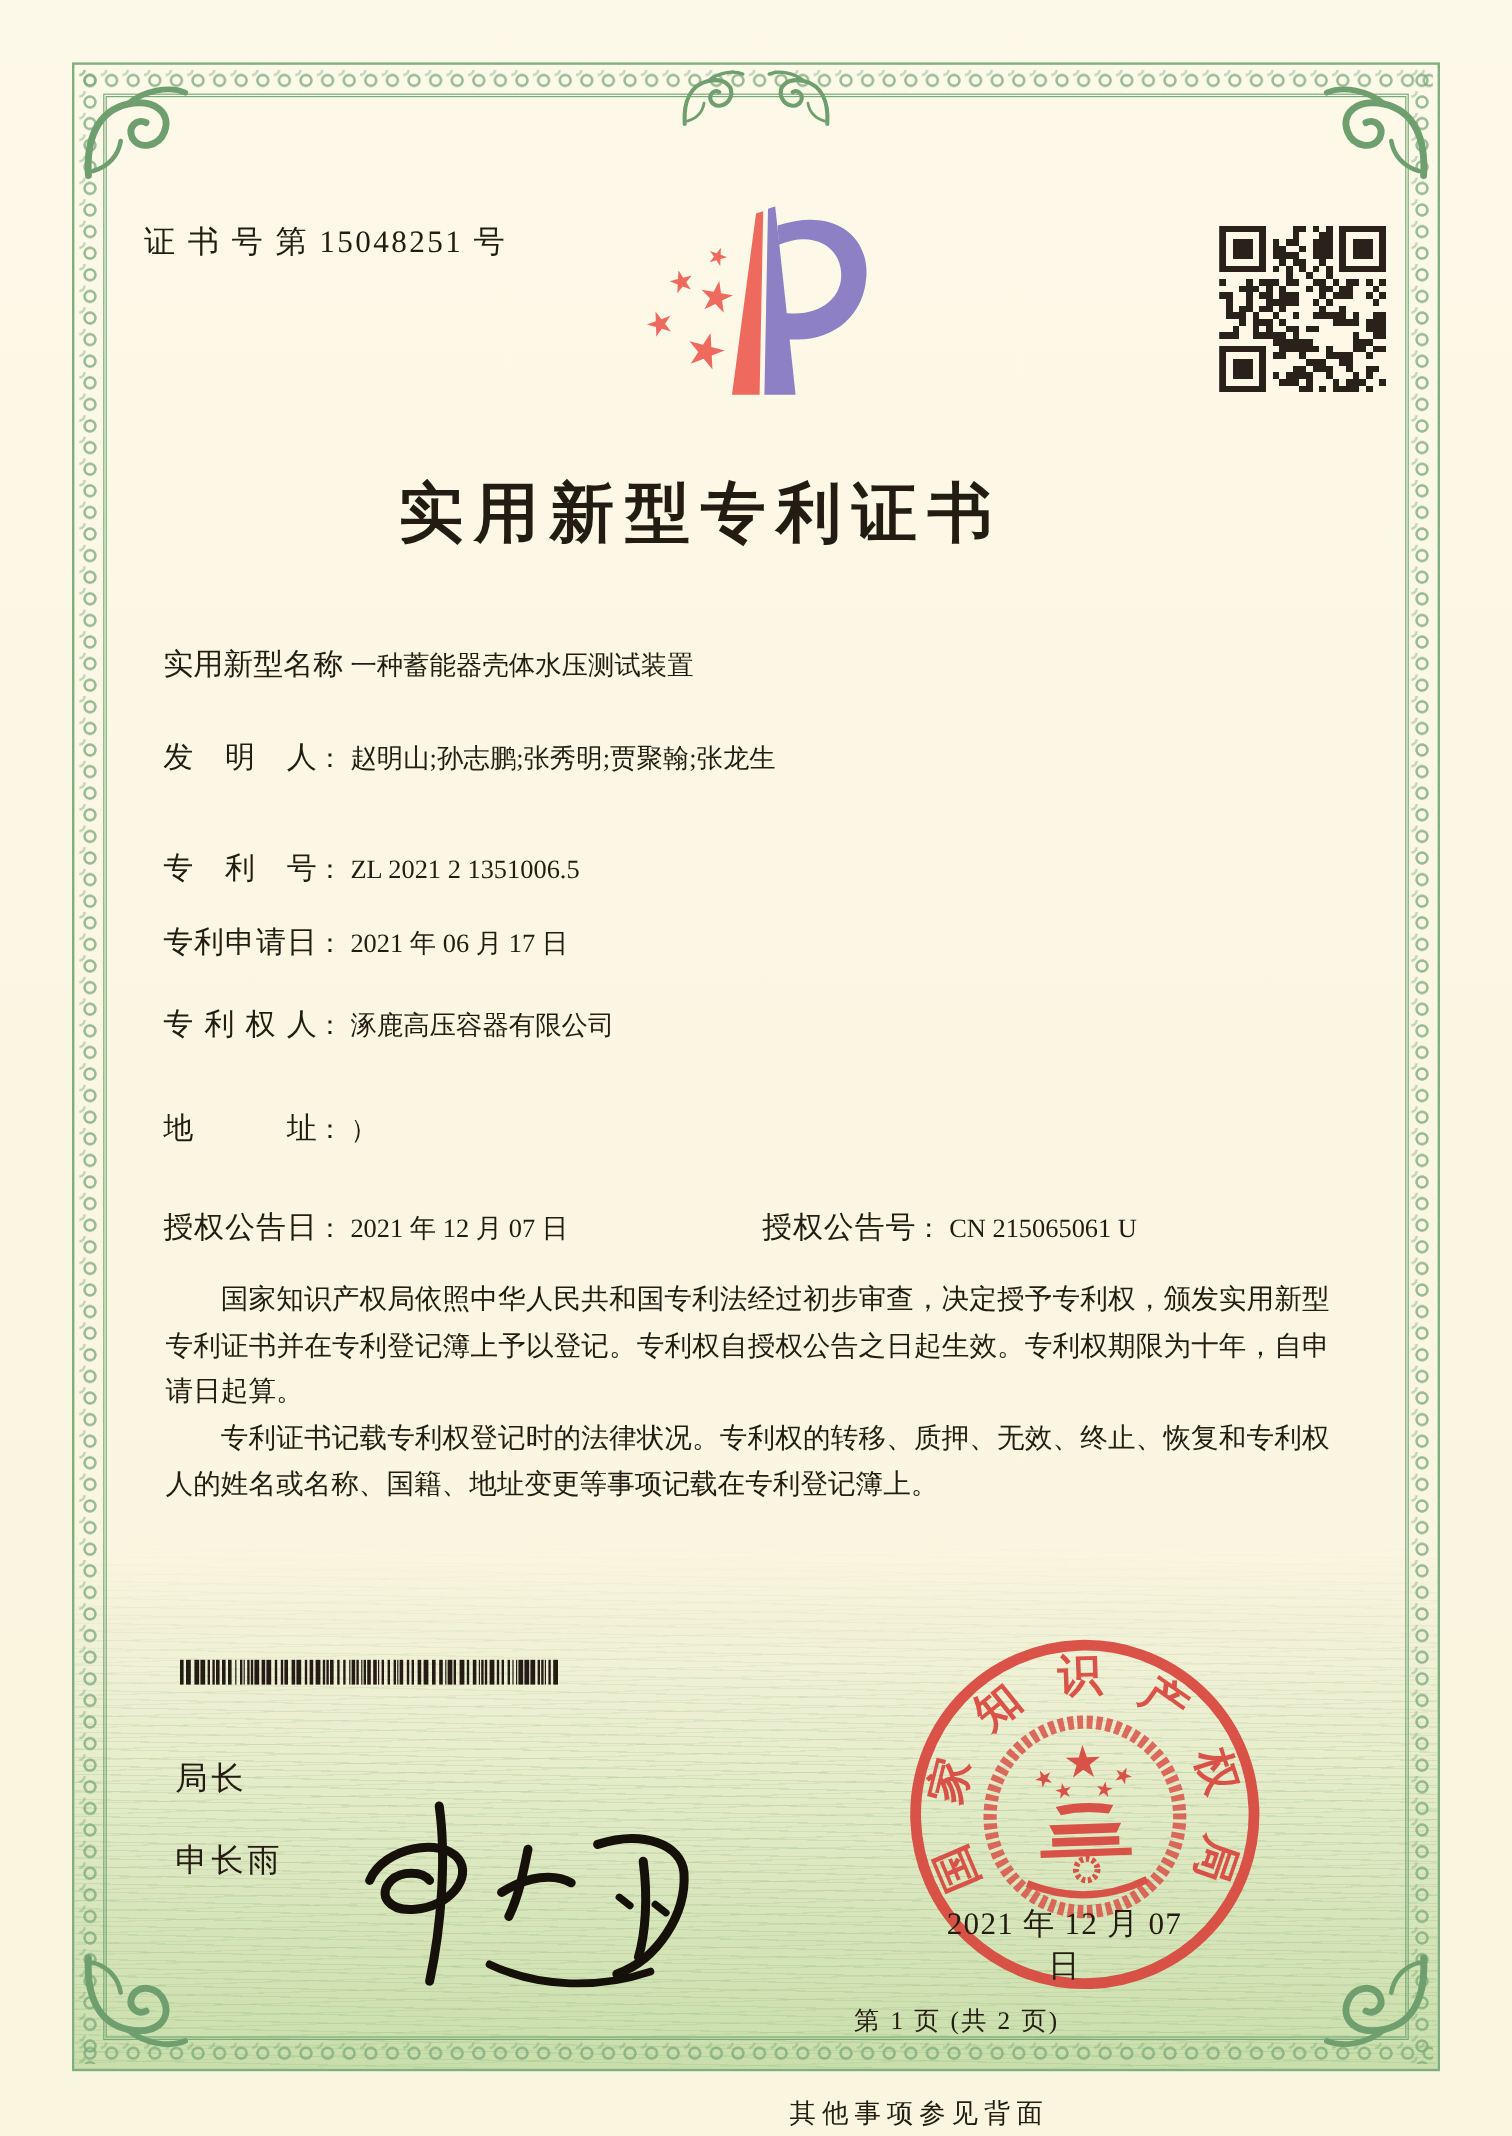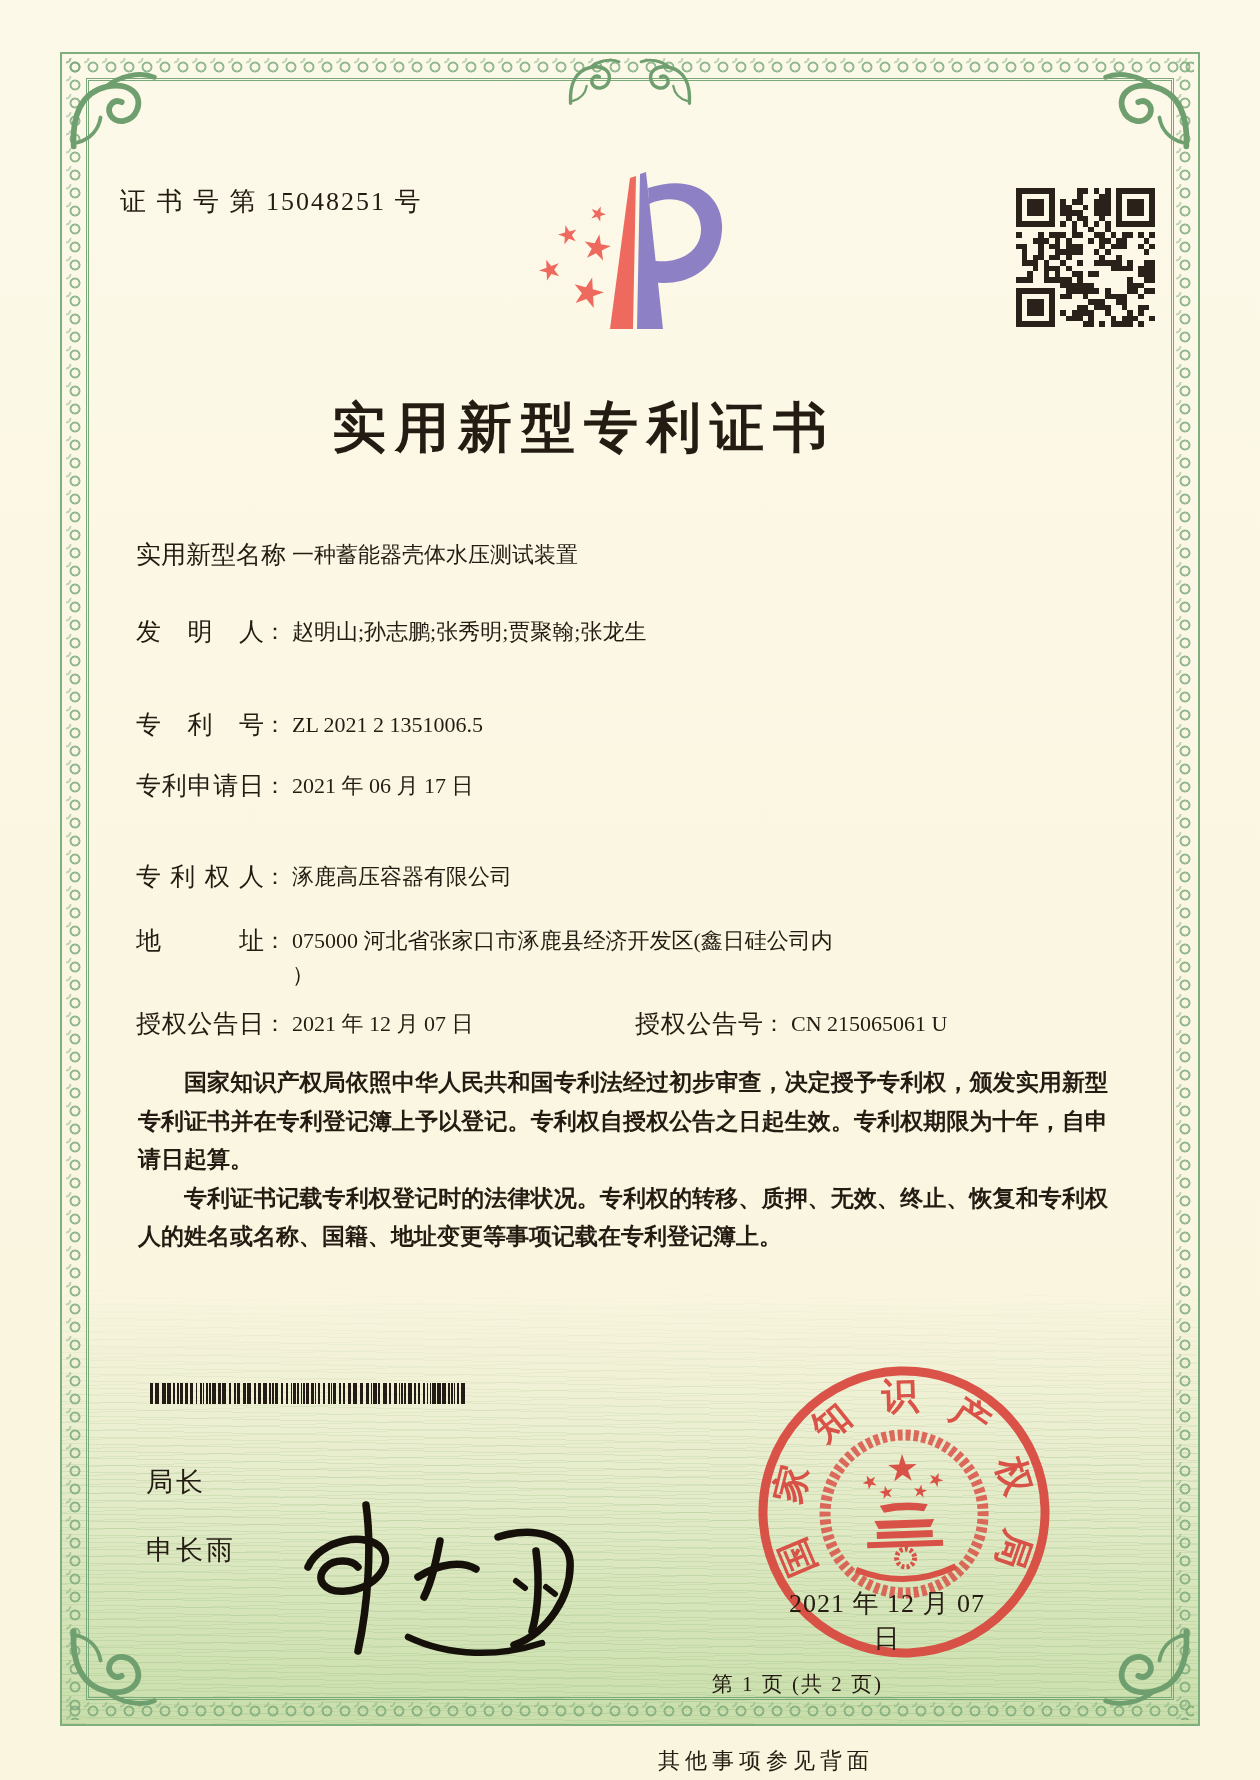--- a/index.html
+++ b/index.html
@@ -34,21 +34,21 @@
   .certno{left:120px;top:184px;font-size:26px;letter-spacing:2px;}
   .title{left:99px;top:392px;width:970px;text-align:center;font-size:54px;font-weight:bold;letter-spacing:9px;}
   .row{position:absolute;left:136px;font-size:22px;line-height:34px;white-space:nowrap;}
   .flabel{display:inline-block;width:128px;font-size:25px;text-align:justify;text-align-last:justify;vertical-align:top;}
   .fcolon{display:inline-block;vertical-align:top;}
   .fvalue{margin-left:6px;}
   .vblock{display:inline-block;vertical-align:top;white-space:normal;}
   .vline{display:block;}
   .grant-right{position:absolute;left:499px;top:0;font-family:Liberation Serif, serif;}
   .paras{left:138px;top:1064px;width:970px;font-size:23px;line-height:38.5px;text-align:justify;}
-  .paras p{margin:0;text-indent:2em;font-weight:bold;}
+  .paras p{margin:0;text-indent:2em;}
   .officer{left:146px;font-size:27px;letter-spacing:3px;}
   .seal-date{left:772px;top:1586px;width:230px;text-align:center;font-size:26px;letter-spacing:1px;}
   .pfooter{left:283px;top:1670px;width:600px;text-align:right;font-size:21px;letter-spacing:2px;}
   .backnote{left:274px;top:1746px;width:600px;text-align:right;font-size:22px;letter-spacing:5px;}
   .sealtext{font-family:"Liberation Serif","DejaVu Serif",serif;font-weight:bold;}
 </style>
 </head>
 <body>
 
 <div class="page">
@@ -127,25 +127,25 @@
   </div>
   <div class="row" style="top:615px">
     <span class="flabel">发明人</span><span class="fcolon">：</span><span class="fvalue">赵明山;孙志鹏;张秀明;贾聚翰;张龙生</span>
   </div>
   <div class="row" style="top:708px">
     <span class="flabel">专利号</span><span class="fcolon">：</span><span class="fvalue">ZL 2021 2 1351006.5</span>
   </div>
   <div class="row" style="top:769px">
     <span class="flabel">专利申请日</span><span class="fcolon">：</span><span class="fvalue">2021 年 06 月 17 日</span>
   </div>
-  <div class="row" style="top:860px">
+  <div class="row" style="top:838px">
     <span class="flabel">专利权人</span><span class="fcolon">：</span><span class="fvalue">涿鹿高压容器有限公司</span>
   </div>
   <div class="row" style="top:924px">
-    <span class="flabel">地址</span><span class="fcolon">：</span><span class="fvalue vblock"><span class="vline">075000 河北省张家口市涿鹿县经济开发区(鑫日硅公司内</span><span class="vline">）</span></span>
+    <span class="flabel">地址</span><span class="fcolon">：</span><span class="fvalue vblock"><span class="vline">）</span></span>
   </div>
   <div class="row" style="top:1007px">
     <span class="flabel">授权公告日</span><span class="fcolon">：</span><span class="fvalue">2021 年 12 月 07 日</span>
     <span class="grant-right">
       <span class="flabel">授权公告号</span><span class="fcolon">：</span><span class="fvalue">CN 215065061 U</span>
     </span>
   </div>
 
   <div class="abs paras">
     <p>国家知识产权局依照中华人民共和国专利法经过初步审查，决定授予专利权，颁发实用新型专利证书并在专利登记簿上予以登记。专利权自授权公告之日起生效。专利权期限为十年，自申请日起算。</p>

